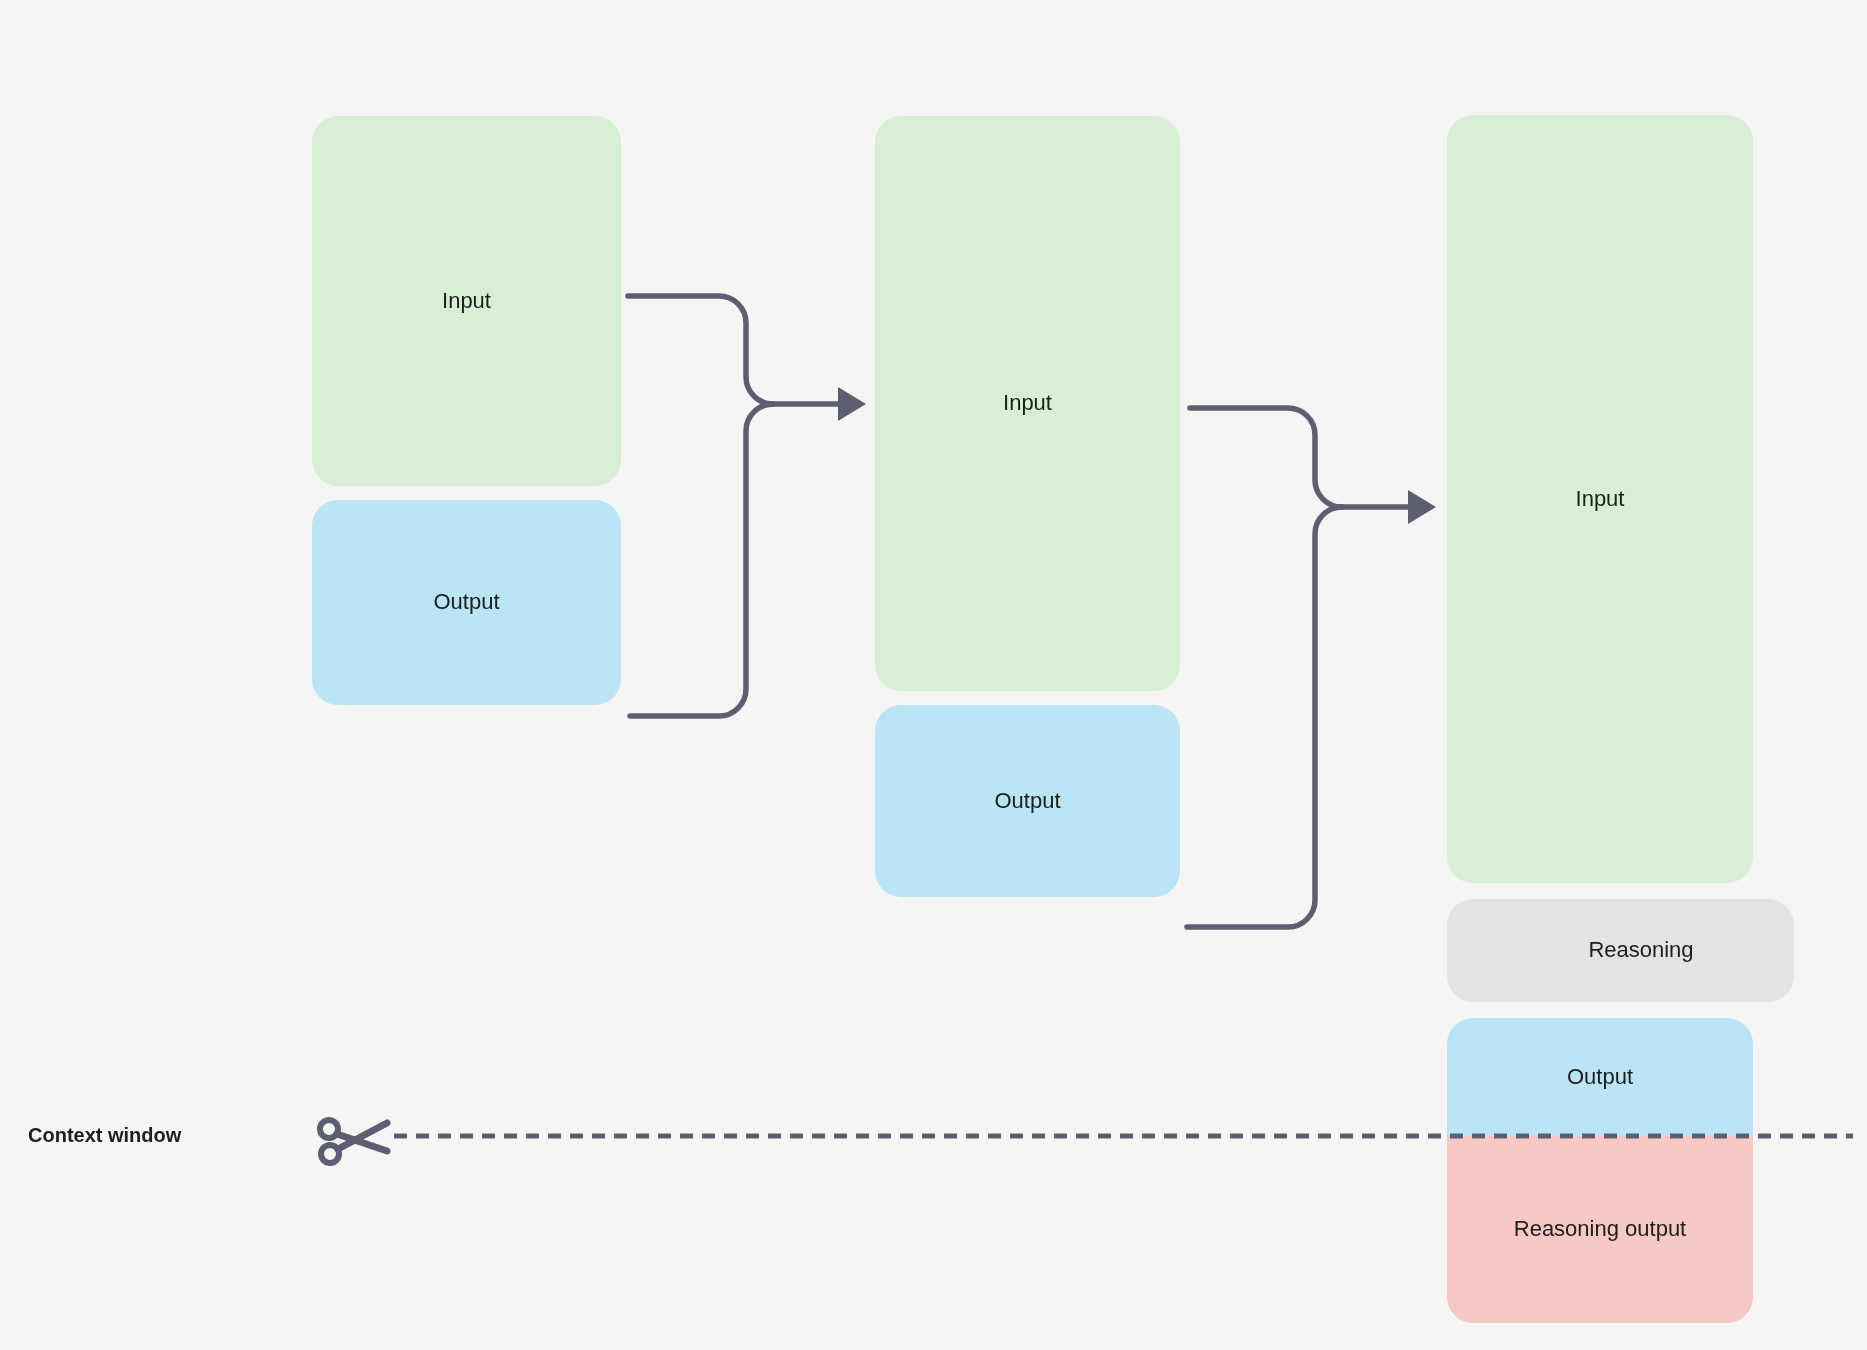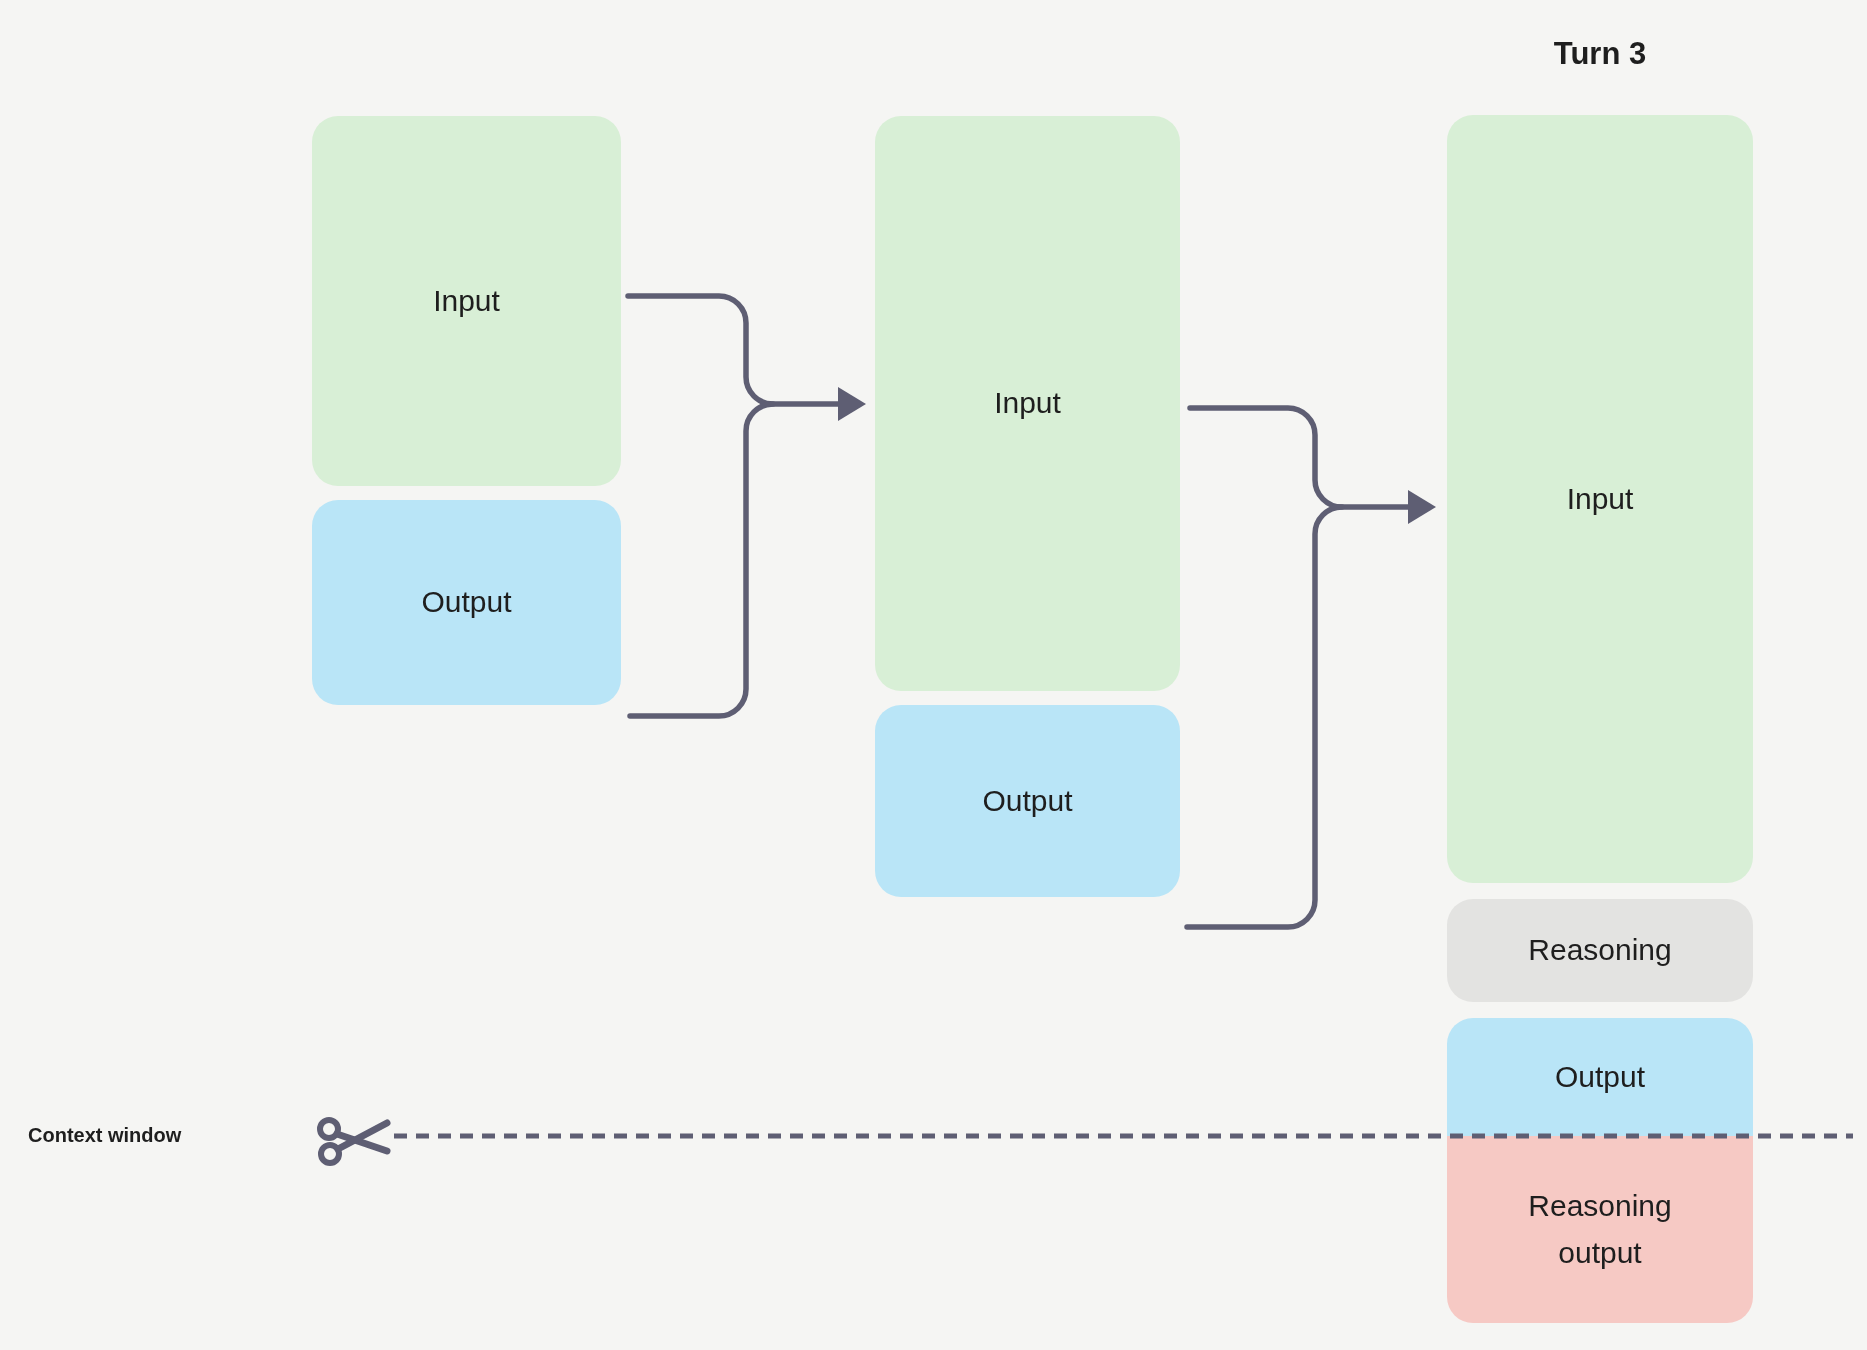--- a/index.html
+++ b/index.html
@@ -27,26 +27,26 @@
   .box {
     position: absolute;
     border-radius: 26px;
     display: flex;
     align-items: center;
     justify-content: center;
     z-index: 1;
   }
   .box.green { background: var(--input-green, #d8efd6); }
   .box.blue { background: var(--output-blue, #b9e5f7); }
-  .box.gray { background: var(--reasoning-gray, #e3e3e1); }
+  .box.gray { background: var(--reasoning-gray, #e3e3e1); padding-left: 41px; }
   .box.red { background: var(--truncated-red, #f6c9c4); }
   .box.top-round { border-radius: 26px 26px 0 0; }
   .box.bottom-round { border-radius: 0 0 26px 26px; }
   .box-label {
-    font-size: 30px;
+    font-size: 22px;
     color: var(--text, #1e1e1e);
     text-align: center;
     line-height: 1.55;
   }
   .box-label.narrow { max-width: 180px; }
   .context-label {
     position: absolute;
     left: 28px;
     top: 1119px;
     font-size: 20px;
@@ -89,21 +89,20 @@
     stroke: var(--line, #5e5e73);
     stroke-width: 7;
     stroke-linecap: round;
   }
 </style>
 </head>
 <body>
 
 <div class="canvas">
 
-  <div class="col-title" style="left:1447px; top:37px; width:306px;">Turn 3</div>
 
   <div class="box green" style="left:312px; top:116px; width:309px; height:370px;">
     <span class="box-label">Input</span>
   </div>
   <div class="box blue" style="left:312px; top:500px; width:309px; height:205px;">
     <span class="box-label">Output</span>
   </div>
 
   <div class="box green" style="left:875px; top:116px; width:305px; height:575px;">
     <span class="box-label">Input</span>

